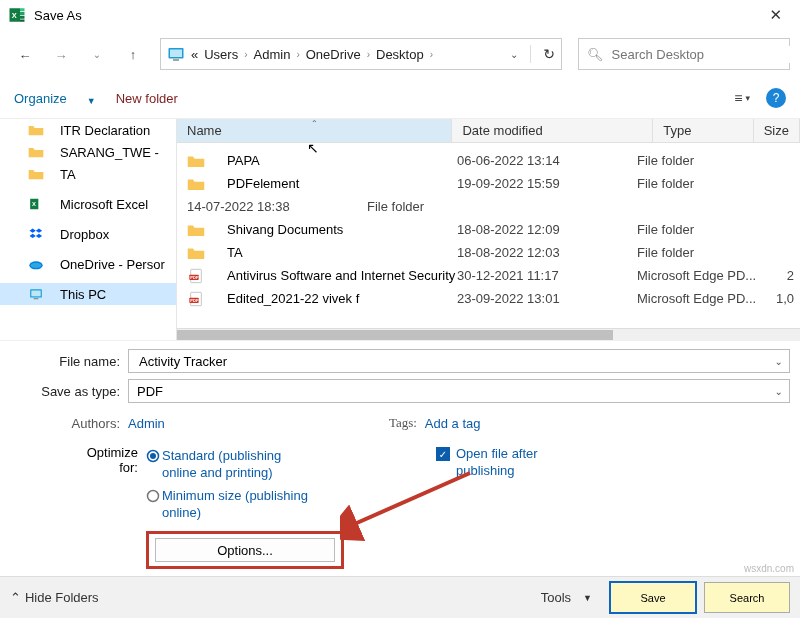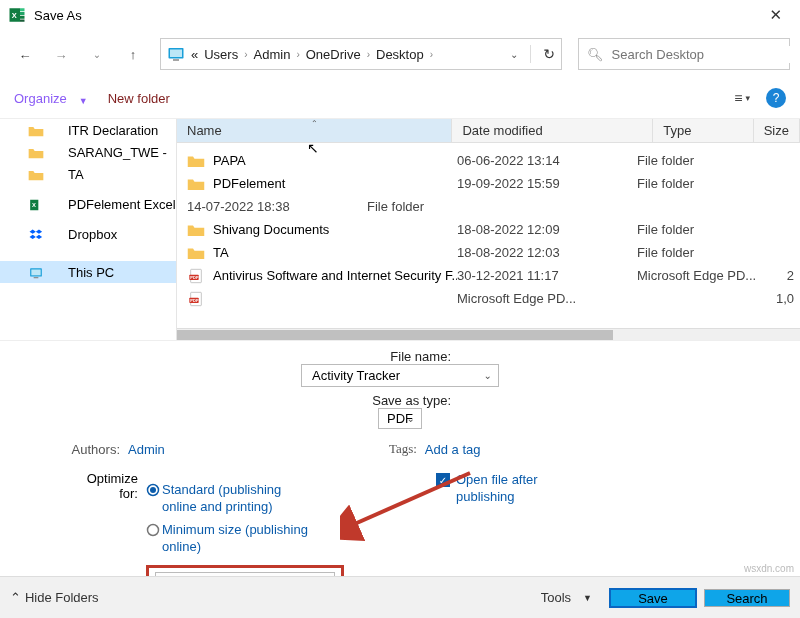--- a/index.html
+++ b/index.html
@@ -22,93 +22,93 @@
 .path-box .spacer { flex: 1; }
 .path-box .drop { color: #555; font-size: 10px; cursor: pointer; }
 .path-box .divider-v { width: 1px; height: 18px; background: #ddd; margin: 0 6px; }
 .path-box .refresh { color: #333; cursor: pointer; font-size: 14px; }
 .search-box { width: 212px; border: 1px solid #ccc; height: 32px; display: flex; align-items: center; padding: 0 8px; gap: 6px; margin-left: 10px; }
 .search-box .search-icon { color: #888; font-size: 13px; }
 .search-box input { border: none; outline: none; flex: 1; font-size: 13px; color: #666; }
 
 
 .toolbar { display: flex; align-items: center; height: 40px; padding: 0 14px; gap: 20px; }
-.toolbar .org { color: #8b5cf6; cursor: pointer; display: flex; align-items: flex-end; gap: 12px; }
+.toolbar .org { color: #0369a1; cursor: pointer; display: flex; align-items: flex-end; gap: 20px; }
 .toolbar .new-folder { color: #7f1d1d; cursor: pointer; }
 .toolbar .right { margin-left: auto; display: flex; align-items: center; gap: 16px; }
 .toolbar .view { color: #444; font-size: 14px; cursor: pointer; display: flex; align-items: center; gap: 3px; }
 .toolbar .help { width: 20px; height: 20px; border-radius: 50%; background: #1a84d6; color: #fff; display: flex; align-items: center; justify-content: center; font-size: 12px; cursor: pointer; }
 .thin-divider { height: 1px; background: #eee; }
 
 
 .main { display: flex; height: 221px; }
 .sidebar { width: 176px; overflow: hidden; }
-.side-item { display: flex; align-items: flex-end; gap: 24px; padding: 3px 20px 3px 28px; height: 22px; cursor: pointer; white-space: nowrap; }
+.side-item { display: flex; align-items: center; gap: 16px; padding: 3px 20px 3px 28px; height: 22px; cursor: pointer; white-space: nowrap; }
 .side-item.selected { background: #cde8ff; }
 .side-item .mini { width: 16px; height: 14px; flex-shrink: 0; }
 .side-item .mini svg { width: 100%; height: 100%; display: block; }
 .side-gap { height: 8px; }
 .vdiv { width: 1px; background: #e5e5e5; }
 
 .file-area { flex: 1; display: flex; flex-direction: column; overflow: hidden; }
 .file-header { display: flex; height: 24px; background: #f5f5f5; border-bottom: 1px solid #e0e0e0; }
 .file-header .col { display: flex; align-items: center; padding-left: 10px; color: #333; border-right: 1px solid #e0e0e0; height: 100%; position: relative; cursor: pointer; }
 .col-name { width: 280px; background: #d9eaf7; }
 .col-name .sort-ind { position: absolute; left: 50%; top: 0; transform: translateX(-50%); font-size: 8px; color: #555; }
 .col-date { width: 204px; }
 .col-type { width: 102px; }
 .col-size { flex: 1; text-align: right; padding-right: 10px; border-right: none; }
 
 .file-body { flex: 1; overflow: hidden; padding-top: 6px; }
 .file-row { display: flex; align-items: center; height: 23px; padding-left: 10px; cursor: pointer; }
-.file-row .fname { width: 270px; display: flex; align-items: center; gap: 8px; overflow: hidden; white-space: nowrap; text-overflow: ellipsis; }
+.file-row .fname { width: 270px; display: flex; align-items: center; gap: 22px; overflow: hidden; white-space: nowrap; text-overflow: ellipsis; }
 .file-row .fdate { width: 180px; color: #444; }
 .file-row .ftype { width: 124px; color: #444; overflow: hidden; white-space: nowrap; text-overflow: ellipsis; }
 .file-row .fsize { flex: 1; text-align: right; padding-right: 6px; color: #444; }
 .file-row .ico { width: 18px; height: 16px; flex-shrink: 0; }
 .file-row .ico svg { width: 100%; height: 100%; display: block; }
 
 .scrollbar-h { height: 12px; background: #f0f0f0; border-top: 1px solid #ddd; position: relative; margin: 4px 0 0 0; }
 .scroll-thumb { position: absolute; left: 0; top: 1px; height: 10px; width: 70%; background: #c0c0c0; }
 
 
 .form-area { padding: 8px 10px 0 10px; }
-.form-row { display: flex; align-items: center; margin-bottom: 6px; flex-direction: column; }
+.form-row { display: flex; align-items: center; margin-bottom: 6px; }
 .form-row .lbl { width: 118px; text-align: right; padding-right: 8px; color: #222; }
 .form-row .fld { flex: 1; height: 24px; border: 1px solid #bbb; padding: 2px 8px; display: flex; align-items: center; position: relative; }
 .form-row .fld input { border: none; outline: none; flex: 1; font-size: 13px; }
 .form-row .fld .dd { color: #555; font-size: 10px; position: absolute; right: 6px; }
 
 .meta-row { display: flex; align-items: center; margin-top: 12px; margin-bottom: 14px; }
 .meta-row .ml { width: 118px; text-align: right; padding-right: 8px; color: #555; }
 .meta-row .mv { color: #0b5cab; cursor: pointer; }
 
 .opt-area { display: flex; }
 .opt-left { margin-left: 56px; width: 290px; }
-.opt-left .opt-row { display: flex; align-items: flex-start; margin-top: 10px; cursor: pointer; }
+.opt-left .opt-row { display: flex; align-items: flex-start; margin-top: 2px; cursor: pointer; }
 .opt-left .opt-radio { width: 16px; margin-top: 2px; }
 .opt-left .opt-txt { color: #0b5cab; line-height: 17px; }
 
 .opt-right { margin-left: 80px; margin-top: 0px; }
 .opt-check { display: flex; gap: 6px; align-items: flex-start; cursor: pointer; }
 .opt-check .cb { width: 14px; height: 14px; border: 1px solid #0b5cab; background: #0b5cab; color: #fff; font-size: 10px; display: flex; align-items: center; justify-content: center; margin-top: 2px; }
 .opt-check .cb-txt { color: #0b5cab; line-height: 17px; }
 
 .options-btn-wrap { border: 3px solid #c0392b; padding: 4px 6px; display: inline-block; margin-left: 136px; margin-top: 10px; }
 .options-btn { width: 180px; height: 24px; border: 1px solid #bbb; background: #fdfdfd; cursor: pointer; font-size: 13px; }
 
 
 .arrow { position: absolute; left: 340px; top: 468px; pointer-events: none; }
 
 
 .footer { position: absolute; bottom: 0; left: 0; right: 0; height: 42px; background: #f1f1f1; border-top: 1px solid #ddd; display: flex; align-items: center; padding: 0 10px; gap: 8px; }
 .footer .hide { color: #333; cursor: pointer; display: flex; align-items: center; gap: 4px; }
 .footer .fspacer { flex: 1; }
 .footer .tools { color: #333; cursor: pointer; display: flex; align-items: center; gap: 12px; margin-right: 10px; }
-.footer .fbtn { width: 86px; height: 18px; border: 1px solid #aaa; background: #0ea5e9; cursor: pointer; font-size: 13px; }
+.footer .fbtn { width: 86px; height: 31px; border: 1px solid #aaa; background: #fef9c3; cursor: pointer; font-size: 11px; }
 .footer .fbtn.primary { border: 1px solid #0a66c2; outline: 1px solid #0a66c2; }
 
 .watermark { position: absolute; right: 6px; bottom: 44px; font-size: 10px; color: #bbb; }
 
 .cursor-ind { position: absolute; left: 307px; top: 140px; font-size: 14px; color: #000; pointer-events: none; }
 </style>
 </head>
 <body>
 
 <div class="title-bar">
@@ -199,32 +199,41 @@
       <span>TA</span>
     </div>
     <div class="side-gap"></div>
     <div class="side-item">
       <span class="mini">
           <svg viewBox="0 0 24 24">
             <rect x="2" y="3" width="14" height="18" fill="#107c41"></rect>
             <text x="5" y="16" font-size="10" fill="#fff" font-weight="bold">X</text>
           </svg>
         </span>
-      <span>PDFelement Excel</span>
+      <span>Microsoft Excel</span>
     </div>
     <div class="side-gap"></div>
     <div class="side-item">
       <span class="mini">
           <svg viewBox="0 0 24 24">
             <path d="M6 3l6 4-6 4-6-4zM18 3l6 4-6 4-6-4zM6 13l6 4-6 4-6-4zM18 13l6 4-6 4-6-4z" transform="scale(0.9) translate(1,0)" fill="#0061ff"></path>
           </svg>
         </span>
       <span>Dropbox</span>
     </div>
     <div class="side-gap"></div>
+    <div class="side-item">
+      <span class="mini">
+          <svg viewBox="0 0 24 16">
+            <ellipse cx="12" cy="10" rx="10" ry="6" fill="#0381d6"></ellipse>
+            <ellipse cx="12" cy="10" rx="8" ry="4" fill="#28a8ea"></ellipse>
+          </svg>
+        </span>
+      <span>OneDrive - Persor</span>
+    </div>
     <div class="side-gap"></div>
     <div class="side-item selected">
       <span class="mini">
           <svg viewBox="0 0 24 24">
             <rect x="2" y="4" width="20" height="14" rx="1" fill="#1a9fd9"></rect>
             <rect x="4" y="6" width="16" height="10" fill="#bde7f7"></rect>
             <rect x="8" y="19" width="8" height="2" fill="#888"></rect>
           </svg>
         </span>
       <span>This PC</span>
@@ -316,21 +325,23 @@
         </div>
         <div class="file-row">
           <div class="fname">
             <span class="ico">
               <svg viewBox="0 0 24 24">
                 <rect x="4" y="2" width="16" height="20" rx="1" fill="#fff" stroke="#aaa"></rect>
                 <rect x="2" y="10" width="14" height="8" rx="1" fill="#d13427"></rect>
                 <text x="3.5" y="16" font-size="6" fill="#fff" font-weight="bold">PDF</text>
               </svg>
             </span>
-          </div>
+            <span>Edited_2021-22 vivek f</span>
+          </div>
+          <div class="fdate">23-09-2022 13:01</div>
           <div class="ftype">Microsoft Edge PD...</div>
           <div class="fsize">1,0</div>
         </div>
       </div>
     <div class="scrollbar-h">
       <div class="scroll-thumb"></div>
     </div>
   </div>
 </div>
 

